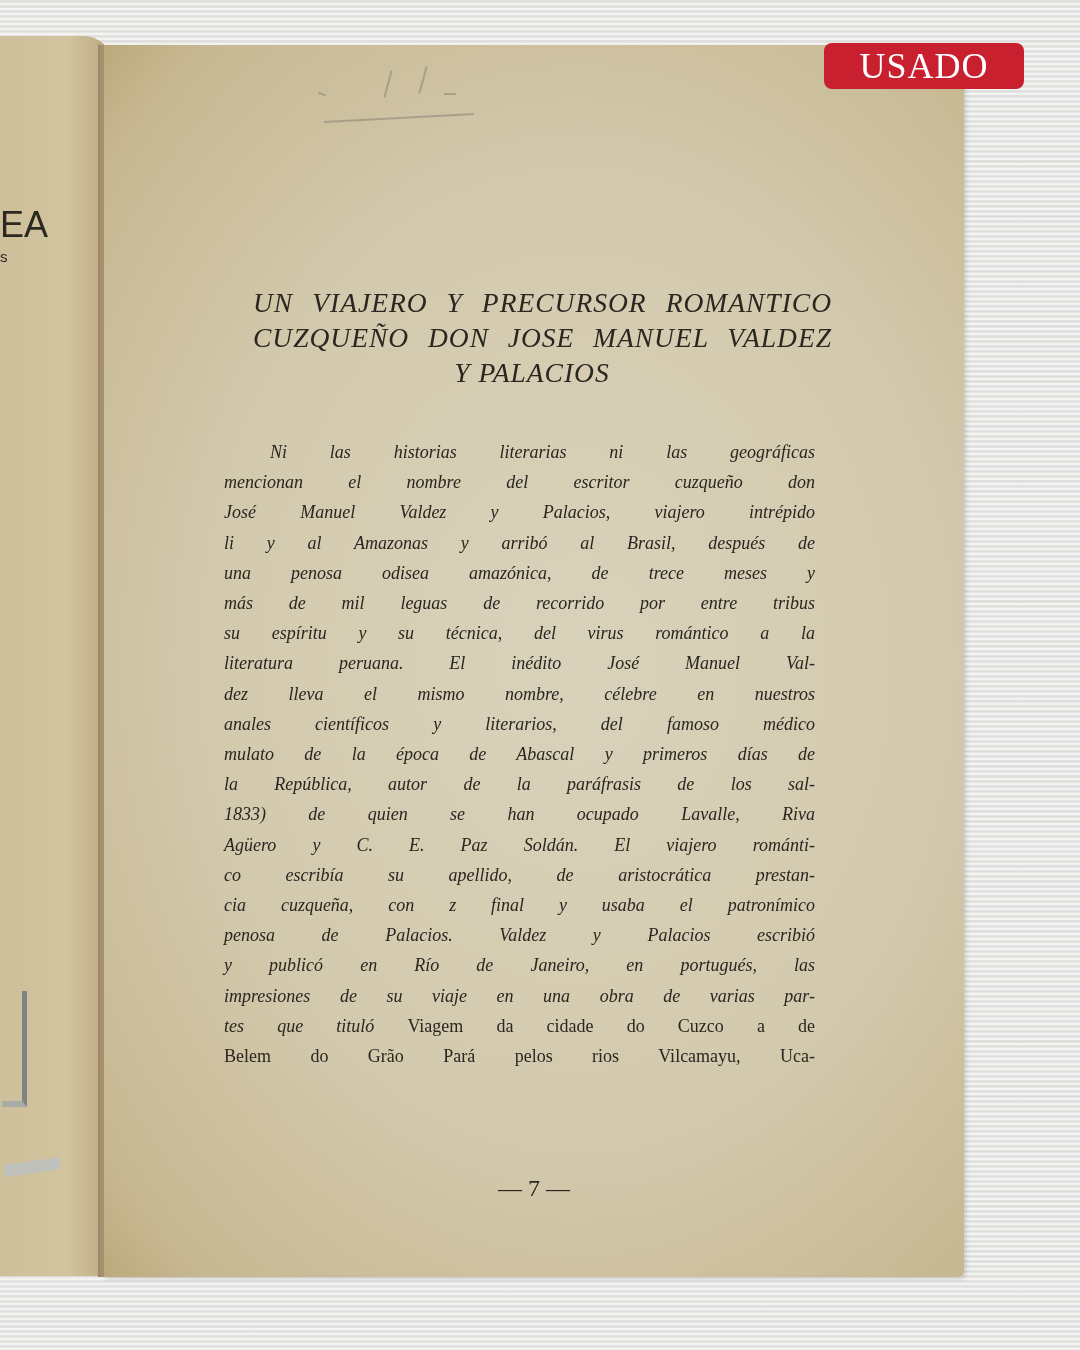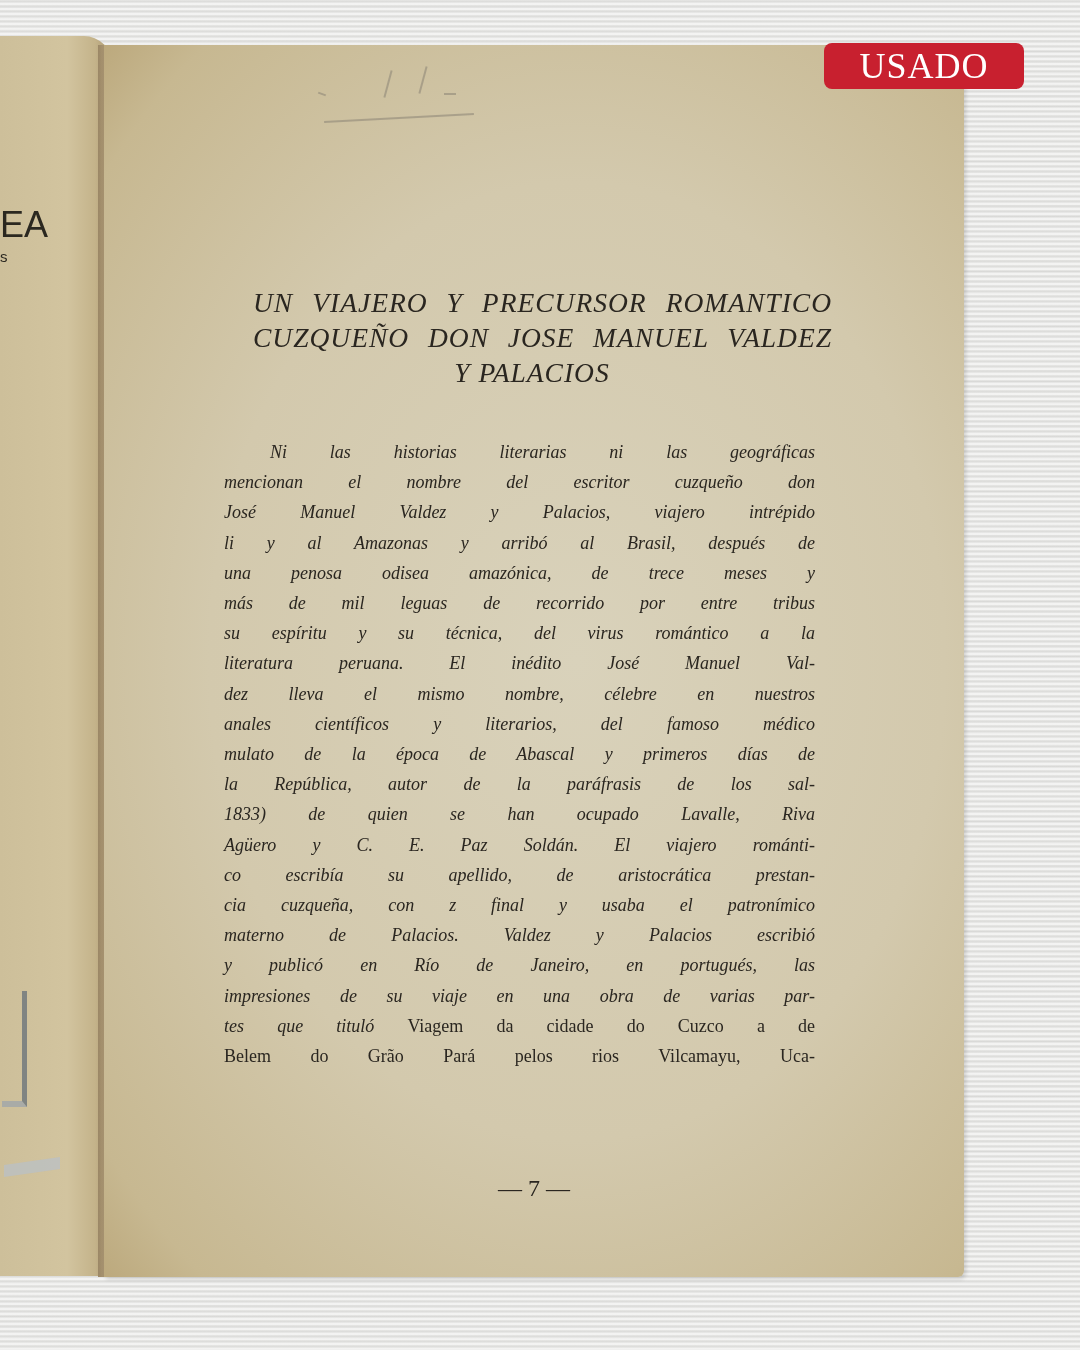--- a/index.html
+++ b/index.html
@@ -94,21 +94,21 @@
     <span class="ln"><i>su espíritu y su técnica, del virus romántico a la</i></span>
     <span class="ln"><i>literatura peruana. El inédito José Manuel Val-</i></span>
     <span class="ln"><i>dez lleva el mismo nombre, célebre en nuestros</i></span>
     <span class="ln"><i>anales científicos y literarios, del famoso médico</i></span>
     <span class="ln"><i>mulato de la época de Abascal y primeros días de</i></span>
     <span class="ln"><i>la República, autor de la paráfrasis de los sal-</i></span>
     <span class="ln"><i>1833) de quien se han ocupado Lavalle, Riva</i></span>
     <span class="ln"><i>Agüero y C. E. Paz Soldán. El viajero románti-</i></span>
     <span class="ln"><i>co escribía su apellido, de aristocrática prestan-</i></span>
     <span class="ln"><i>cia cuzqueña, con z final y usaba el patronímico</i></span>
-    <span class="ln"><i>materno de Palacios. Valdez y Palacios escribió</i></span>
+    <span class="ln"><i>penosa de Palacios. Valdez y Palacios escribió</i></span>
     <span class="ln"><i>y publicó en Río de Janeiro, en portugués, las</i></span>
     <span class="ln"><i>impresiones de su viaje en una obra de varias par-</i></span>
     <span class="ln"><i>tes que tituló </i><span class="up">Viagem da cidade do Cuzco a de</span></span>
     <span class="ln"><span class="up">Belem do Grão Pará pelos rios Vilcamayu, Uca-</span></span>
   </div>
 
   <div class="page-number">— 7 —</div>
 </div>
 
 <div class="badge">USADO</div>

